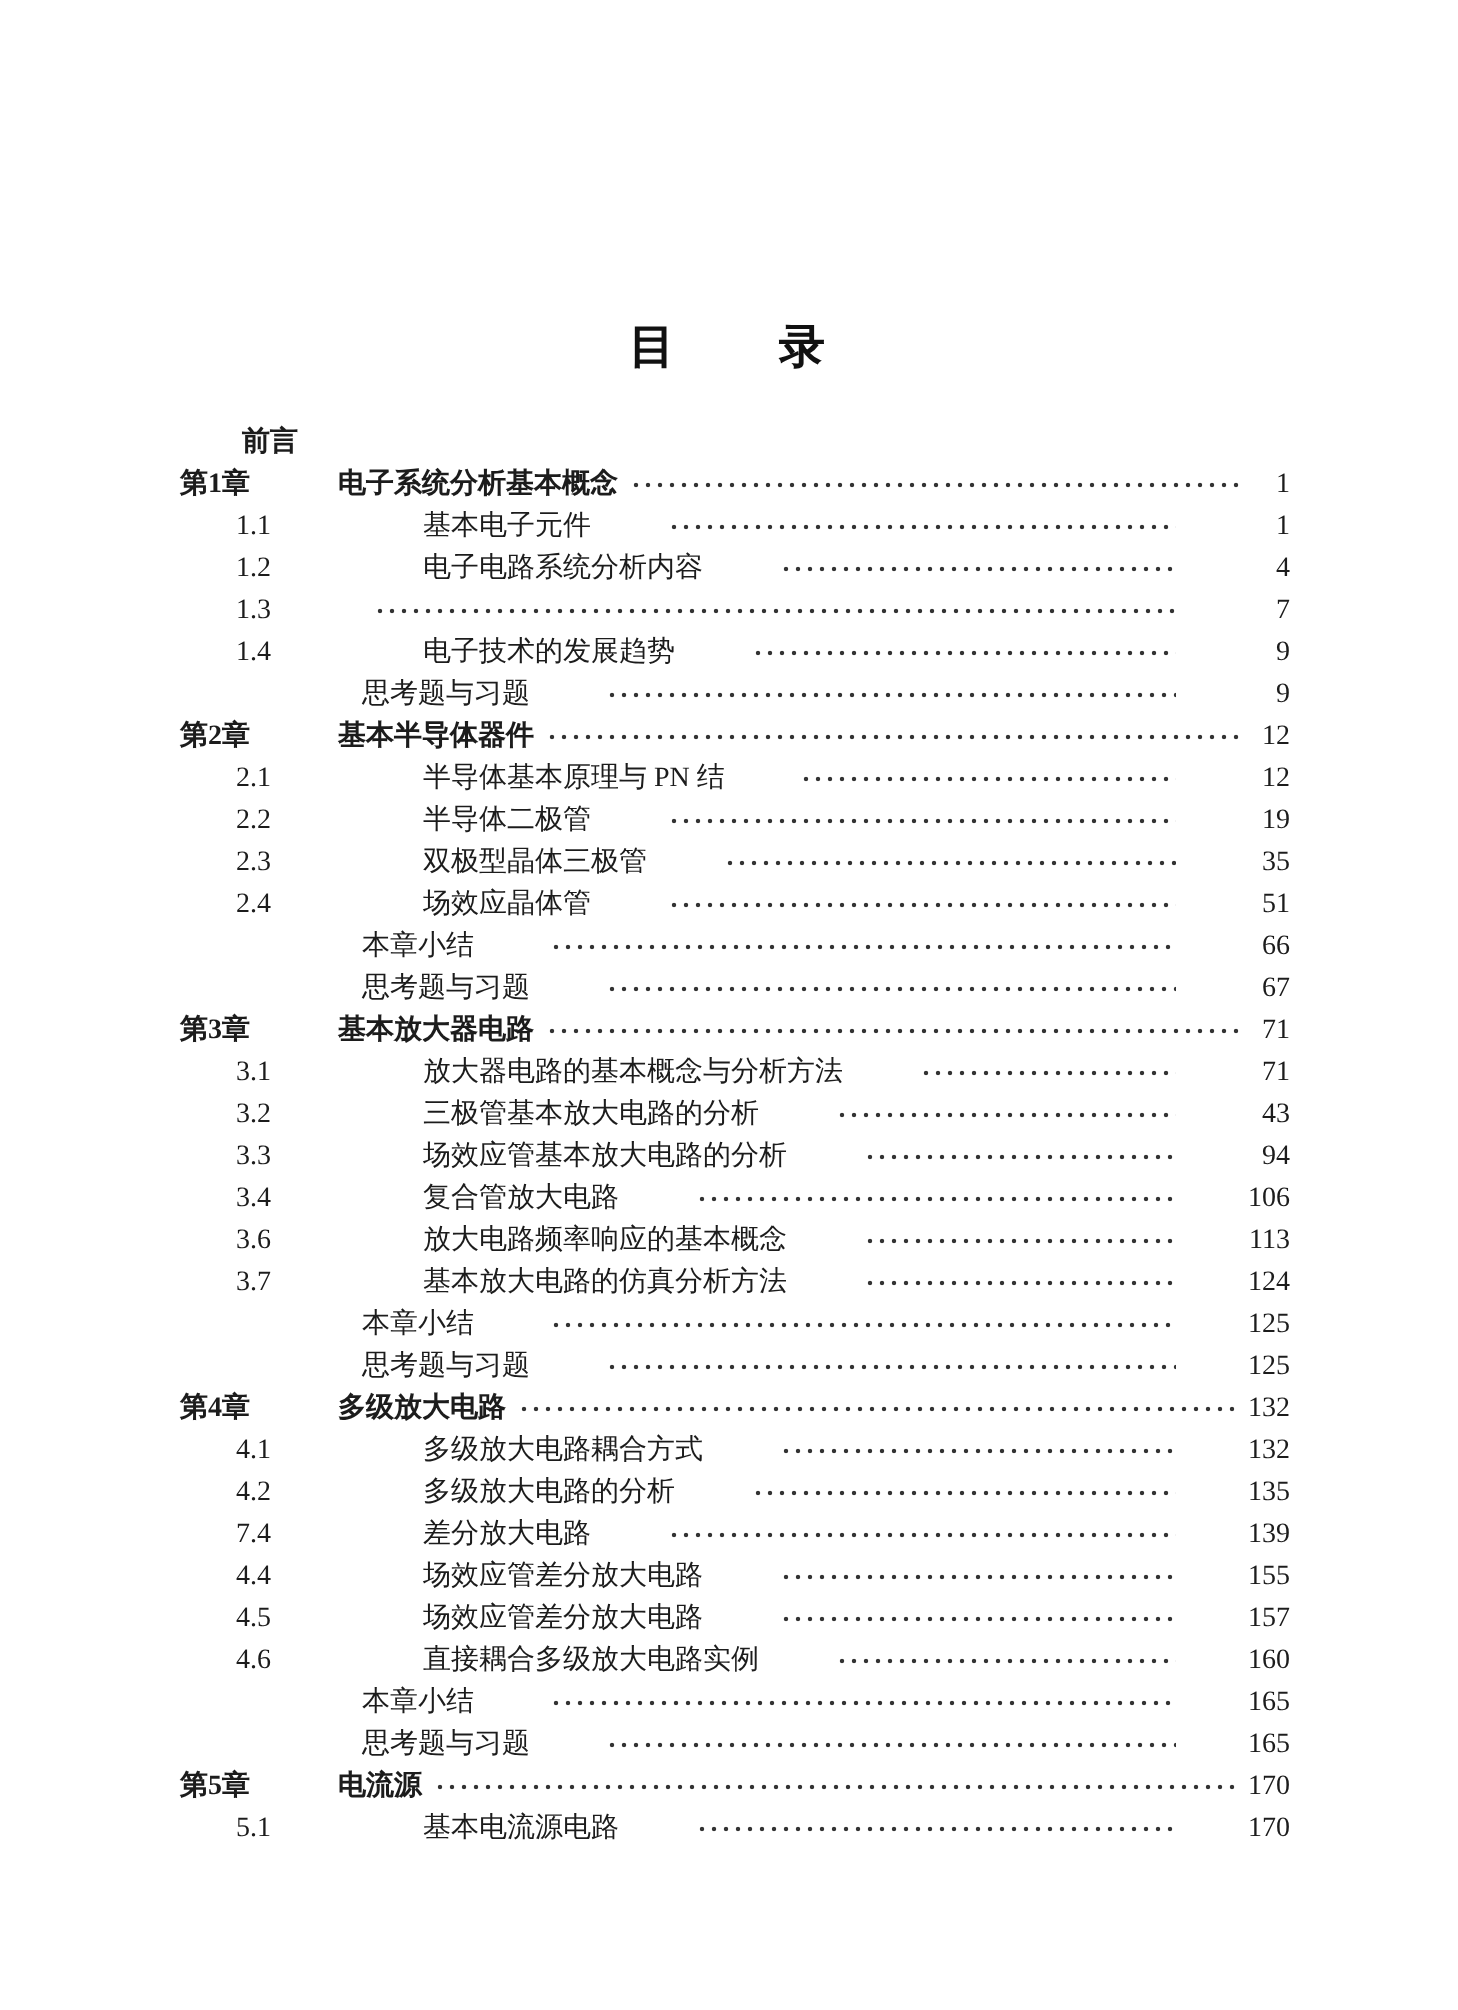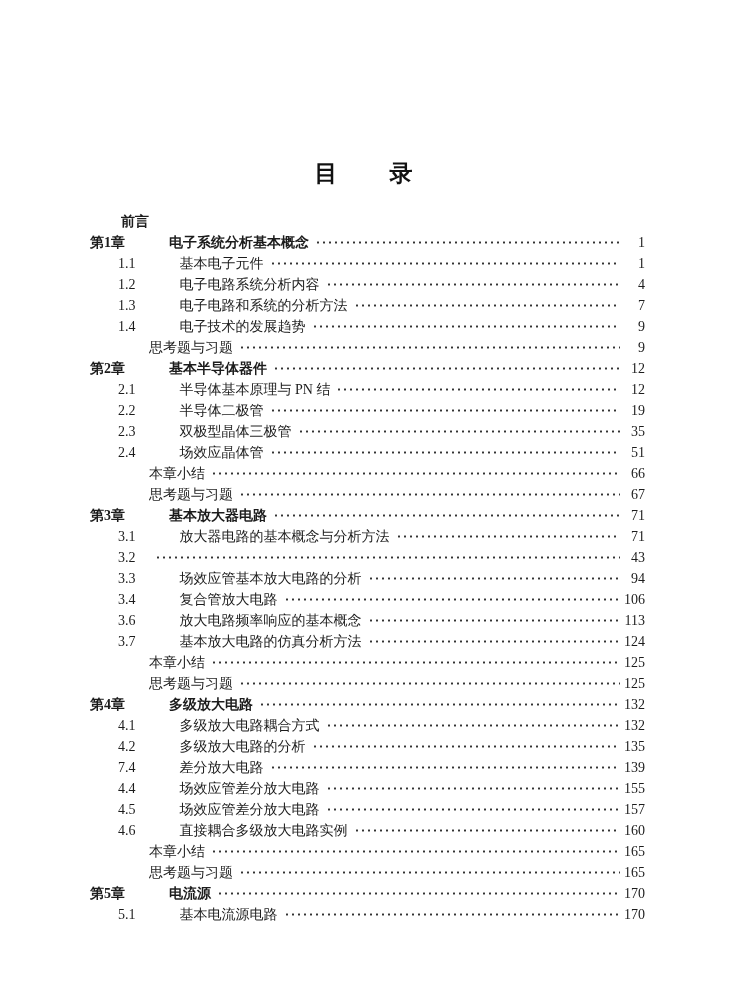--- a/index.html
+++ b/index.html
@@ -33,21 +33,21 @@
   }
   .row {
     display: flex;
     align-items: center;
     height: 21px;
     font-size: 14px;
     line-height: 21px;
     white-space: nowrap;
   }
   .row .num:not(:empty) { margin-right: 13px; }
-  .row.level-1 { padding-left: 28px; }
+  .row.level-1 { padding-left: 28px; gap: 32px; }
   .row.level-0 .num,
   .row.level-0 .label { font-weight: bold; }
   .label { flex: 0 0 auto; margin-left: 31px; }
   .leader {
     flex: 1 1 auto;
     align-self: stretch;
     margin: 0 3px 0 6px;
     background-image: radial-gradient(circle, #333 0.9px, transparent 1.3px);
     background-size: 6px 21px;
     background-repeat: repeat-x;
@@ -85,21 +85,20 @@
     <span class="pagenum">1</span>
   </div>
       <div class="row level-1">
     <span class="num">1.2</span>
     <span class="label">电子电路系统分析内容</span>
     <span class="leader"></span>
     <span class="pagenum">4</span>
   </div>
       <div class="row level-1">
     <span class="num">1.3</span>
-    <span class="label">电子电路和系统的分析方法</span>
     <span class="leader"></span>
     <span class="pagenum">7</span>
   </div>
       <div class="row level-1">
     <span class="num">1.4</span>
     <span class="label">电子技术的发展趋势</span>
     <span class="leader"></span>
     <span class="pagenum">9</span>
   </div>
       <div class="row level-1">
@@ -157,20 +156,21 @@
     <span class="pagenum">71</span>
   </div>
       <div class="row level-1">
     <span class="num">3.1</span>
     <span class="label">放大器电路的基本概念与分析方法</span>
     <span class="leader"></span>
     <span class="pagenum">71</span>
   </div>
       <div class="row level-1">
     <span class="num">3.2</span>
+    <span class="label">三极管基本放大电路的分析</span>
     <span class="leader"></span>
     <span class="pagenum">43</span>
   </div>
       <div class="row level-1">
     <span class="num">3.3</span>
     <span class="label">场效应管基本放大电路的分析</span>
     <span class="leader"></span>
     <span class="pagenum">94</span>
   </div>
       <div class="row level-1">

